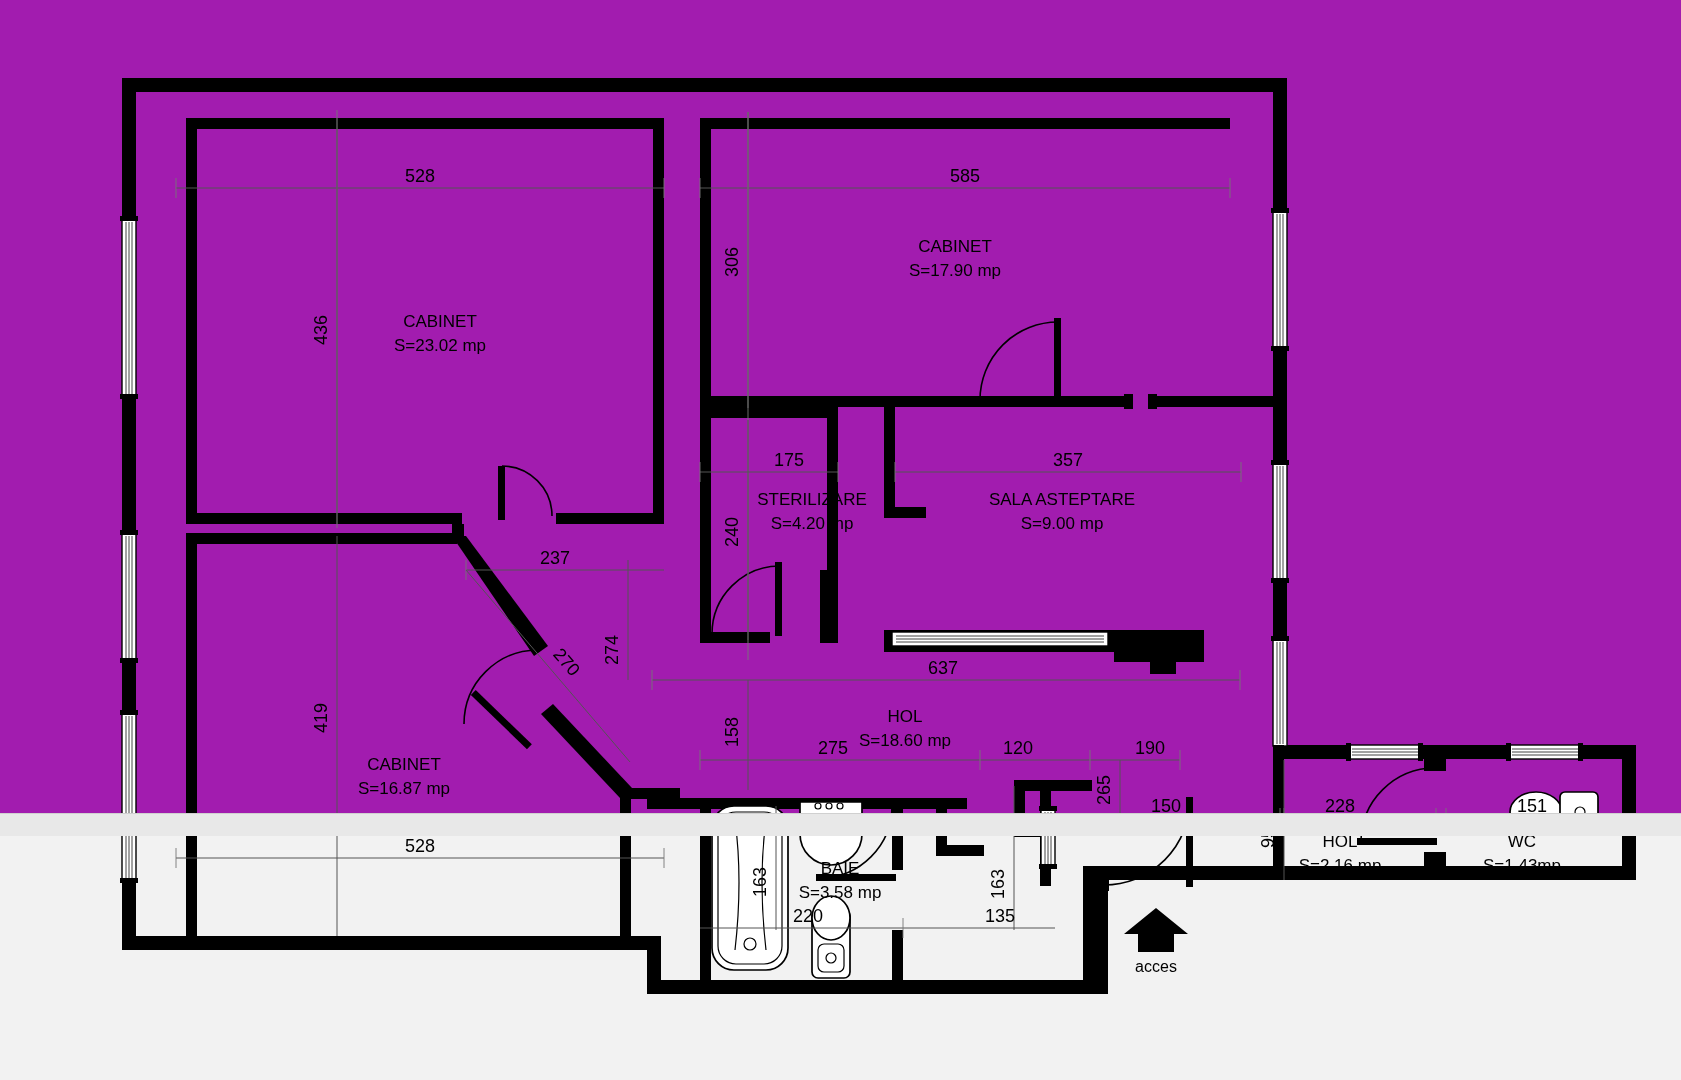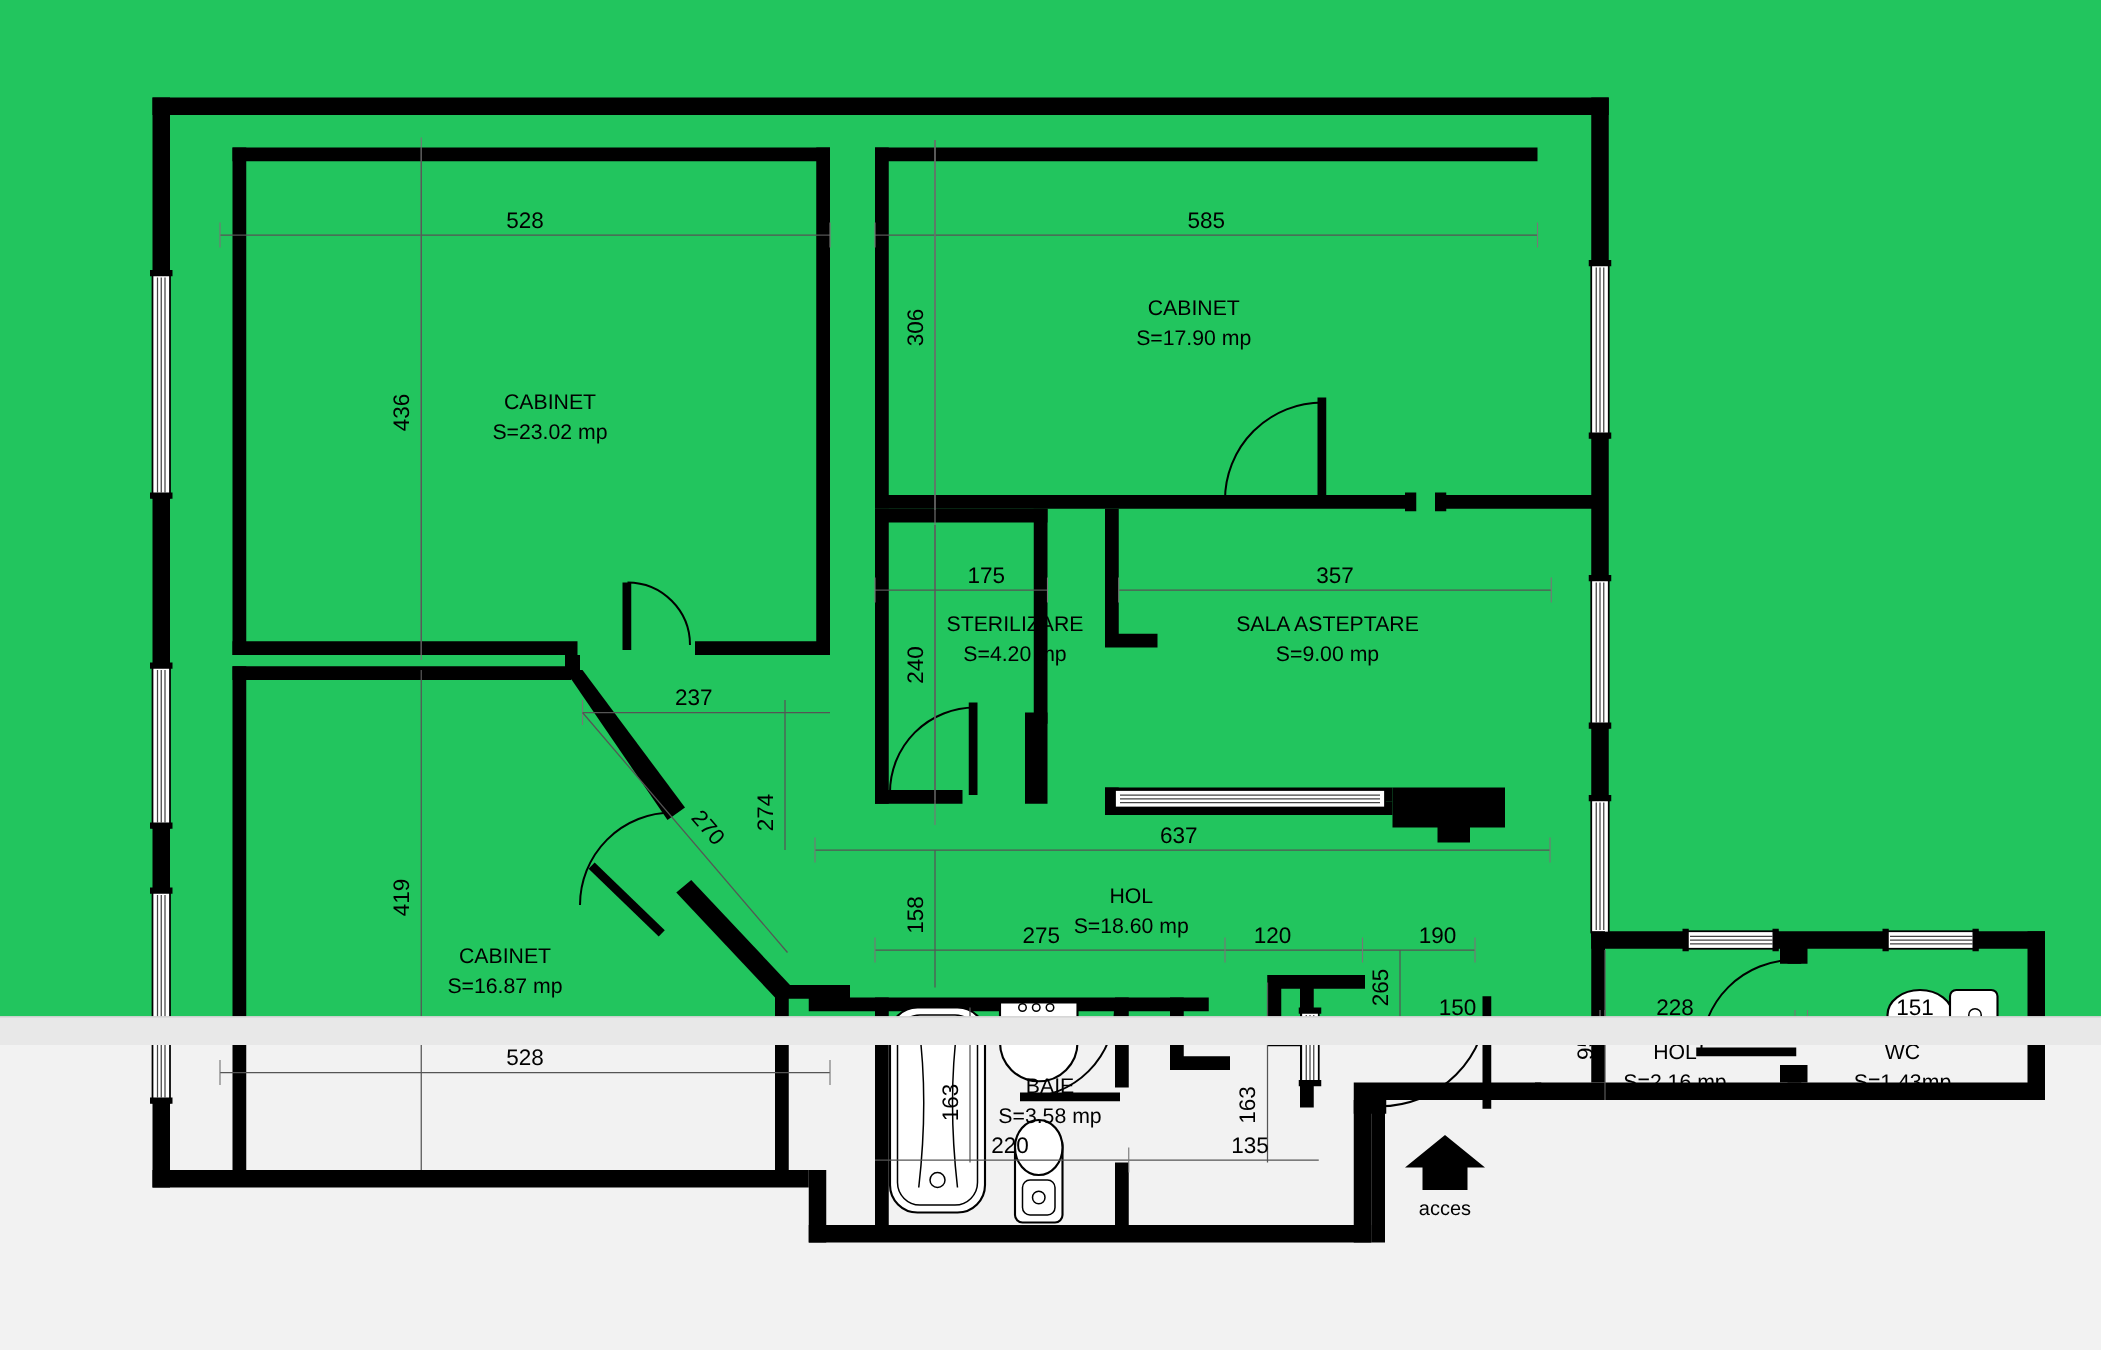--- a/index.html
+++ b/index.html
@@ -3,21 +3,21 @@
 <meta charset="utf-8">
 <style>
   html,body{margin:0;padding:0;background:#ffffff;}
   body{
     width:1681px;height:1080px;overflow:hidden;
     font-family:"Liberation Sans", sans-serif;
     background:#f2f2f2;
   }
   #sheet{
     position:relative;width:1681px;height:836px;
-    background:#22c55e;
+    background:#a21caf;
   }
   #sheet::after{
     content:"";position:absolute;left:0;right:0;bottom:0;height:22px;
     background:#e8e8e8;border-top:1px solid #d0d0d0;
   }
   svg#plan{position:absolute;left:0;top:0;width:1681px;height:1080px;display:block;}
   .wall{fill:#000000;}
   .dim-line{stroke:#555555;stroke-width:1;fill:none;}
   .dim-ext{stroke:#777777;stroke-width:0.9;fill:none;}
   .swing{stroke:#000000;stroke-width:1.6;fill:none;}

